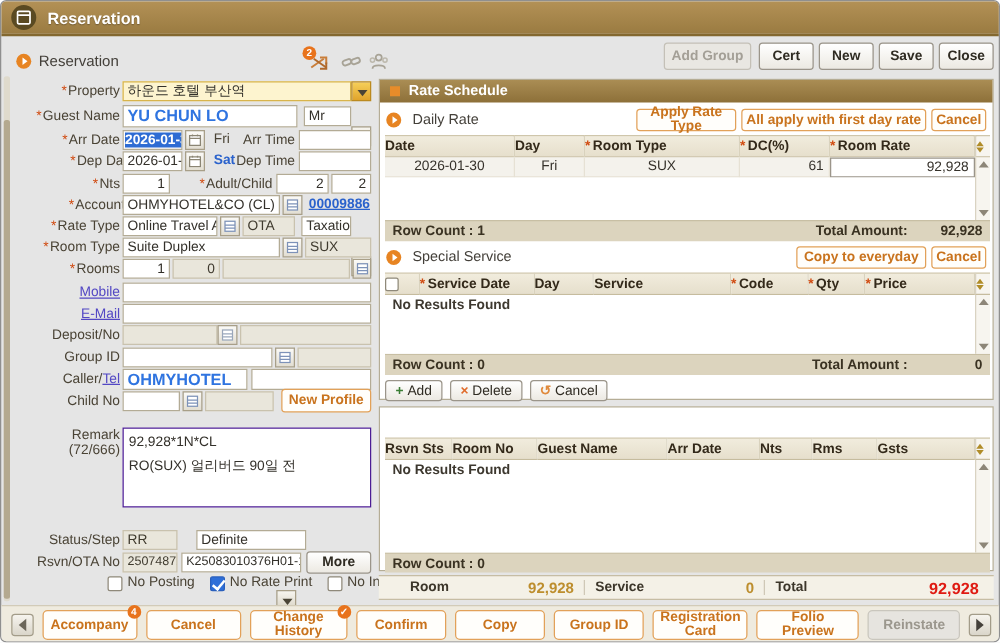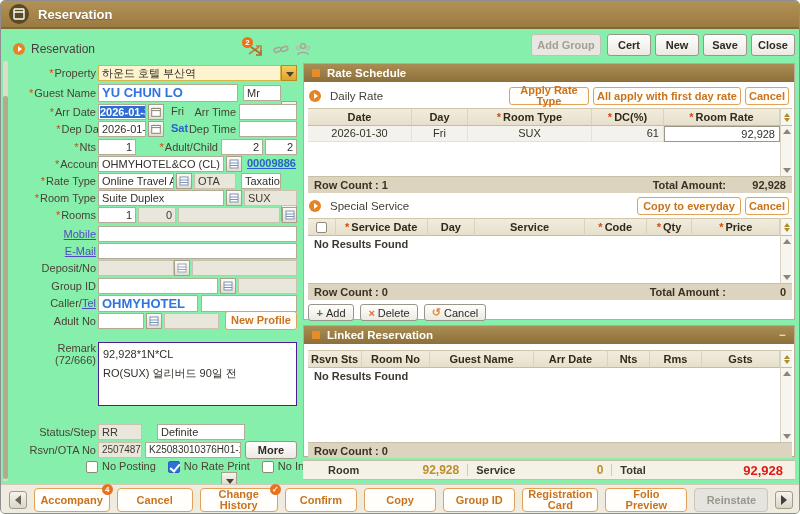--- a/index.html
+++ b/index.html
@@ -1,18 +1,18 @@
 <!DOCTYPE html>
 <html><head>
 <meta charset="utf-8">
 <style>
   *{margin:0;padding:0;box-sizing:border-box}
   html,body{background:#fff}
   body{font-family:"Liberation Sans",sans-serif;font-size:11px;color:#3c362a}
-  .win{position:relative;width:800px;height:514px;background:#86efac;border:1px solid #8f8f8f;border-radius:5px;overflow:hidden}
+  .win{position:relative;width:800px;height:514px;background:#e5e5e5;border:1px solid #8f8f8f;border-radius:5px;overflow:hidden}
   .abs{position:absolute}
 
   
   .titlebar{position:absolute;left:0;top:0;width:800px;height:28px;background:linear-gradient(#b39156,#9a7b41);border-bottom:2px solid #83682f;display:flex;align-items:center;padding-left:8px;gap:9px}
   .ticon{width:20px;height:20px;border-radius:50%;background:#5a4a22;display:flex;align-items:center;justify-content:center}
   .ttext{color:#fff;font-weight:bold;font-size:13px;text-shadow:0 1px 1px rgba(0,0,0,.3)}
 
   
   .bullet{width:12px;height:12px;border-radius:50%;background:#e78422;position:relative;display:inline-block;flex:none}
   .bullet::after{content:"";position:absolute;left:5px;top:3px;border-left:4px solid #fff;border-top:3px solid transparent;border-bottom:3px solid transparent}
@@ -39,21 +39,21 @@
   .cb.on{background:#2f6fd8;border-color:#2a60bd}
   .cb.on::after{content:"";position:absolute;left:3px;top:0px;width:4px;height:8px;border:solid #fff;border-width:0 2px 2px 0;transform:rotate(40deg)}
   .cblbl{color:#4a4335;margin:0 0 0 4px;line-height:13px}
 
   
   .panelbox{position:absolute;background:#fff;border:1px solid #b5ad96}
   .shdr{background:linear-gradient(#aa8d54,#8d7039);color:#fff;font-weight:bold;font-size:11.5px;display:flex;align-items:center;padding:0 8px;gap:7px;height:18px}
   .sq{width:8px;height:8px;background:#e78c2a;flex:none}
   .subbar{display:flex;align-items:center;padding:0 5px;gap:4px;height:20px}
   .subtitle{color:#44403a;font-size:11.5px;margin-left:5px}
-  .gh{background:linear-gradient(#f1ecdd,#e6dfcc);border-top:1px solid #cfc6ab;border-bottom:1px solid #c6bc9e;border-right:1px solid #d9d2bd;font-weight:bold;color:#33291a;display:flex;align-items:center;justify-content:center;gap:1px;height:18px;font-size:11px}
+  .gh{background:linear-gradient(#f1ecdd,#e6dfcc);border-top:1px solid #cfc6ab;border-bottom:1px solid #c6bc9e;border-right:1px solid #d9d2bd;font-weight:bold;color:#33291a;display:flex;align-items:center;gap:1px;height:18px;font-size:11px}
   .gc{background:#f4f2ec;border-right:1px solid #e6e1d4;border-bottom:1px solid #e6e1d4;height:16px;line-height:15px;text-align:center;color:#35312a}
   .countbar{background:#dcd4be;border-top:1px solid #c8bfa4;display:flex;align-items:center;font-weight:bold;color:#3a3222;padding:0 6px}
   .rail{border-left:1px solid #d9d3c2;background:#f7f5ef;position:relative}
   .tri-up{width:0;height:0;border-bottom:5px solid #8d8678;border-left:4px solid transparent;border-right:4px solid transparent}
   .tri-dn{width:0;height:0;border-top:5px solid #8d8678;border-left:4px solid transparent;border-right:4px solid transparent}
   .sort{display:flex;flex-direction:column;align-items:center;gap:1px;cursor:pointer}
   .sort i{display:block;width:0;height:0}
   .sort .u{border-bottom:4px solid #b08c28;border-left:3.5px solid transparent;border-right:3.5px solid transparent}
   .sort .d{border-top:4px solid #b08c28;border-left:3.5px solid transparent;border-right:3.5px solid transparent}
   .noresult{font-weight:bold;color:#3d382f;padding:2px 6px}
@@ -242,21 +242,21 @@
         <line x1="1" y1="4" x2="9" y2="4" stroke="#7d92b8"></line>
         <line x1="1" y1="6.5" x2="9" y2="6.5" stroke="#7d92b8"></line>
       </svg>
   </div>
   <div class="inp gray abs" style="left:237px;top:277px;width:59px"></div>
 
   <div class="lbl abs" style="left:8px;top:294px;width:87px"><span>Caller/</span><span class="linklbl">Tel</span></div>
   <div class="inp abs" style="left:97px;top:294px;width:100px;height:17px;line-height:15px;font-size:13px;font-weight:bold;color:#2f74e0">OHMYHOTEL</div>
   <div class="inp abs" style="left:200px;top:294px;width:96px;height:17px"></div>
 
-  <div class="lbl abs" style="left:8px;top:312px;width:87px">Adult No</div>
+  <div class="lbl abs" style="left:8px;top:312px;width:87px">Child No</div>
   <div class="inp abs" style="left:97px;top:312px;width:46px"></div>
   <div class="ib abs" style="left:145px;top:312px">
     <svg width="10" height="10" viewBox="0 0 10 10">
         <rect x="1" y="1" width="8" height="8" fill="#fff" stroke="#7d92b8"></rect>
         <line x1="1" y1="4" x2="9" y2="4" stroke="#7d92b8"></line>
         <line x1="1" y1="6.5" x2="9" y2="6.5" stroke="#7d92b8"></line>
       </svg>
   </div>
   <div class="inp gray abs" style="left:163px;top:312px;width:55px"></div>
   <div class="obtn abs" style="left:224px;top:310px;width:72px;height:19px">New Profile</div>
@@ -424,26 +424,20 @@
           <span>Delete</span>
         </div>
       <div class="btn" style="height:17px;width:62px;font-weight:normal;gap:3px">
           <span style="color:#e08a3c;font-weight:bold">↺</span>
           <span>Cancel</span>
         </div>
     </div>
   </div>
 
   <div class="panelbox" style="left:302px;top:324px;width:492px;height:132px">
-    <div class="shdr">
-      <span class="sq"></span>
-      <span>Linked Reservation</span>
-      <span style="flex:1"></span>
-      <span style="color:#e9ddc2;font-weight:bold">−</span>
-    </div>
     <div class="abs" style="left:4px;top:24px;width:484px">
       <div style="display:flex">
         <div class="gh" style="width:54px">
             <span>Rsvn Sts</span>
           </div>
         <div class="gh" style="width:68px">
             <span>Room No</span>
           </div>
         <div class="gh" style="width:104px">
             <span>Guest Name</span>

